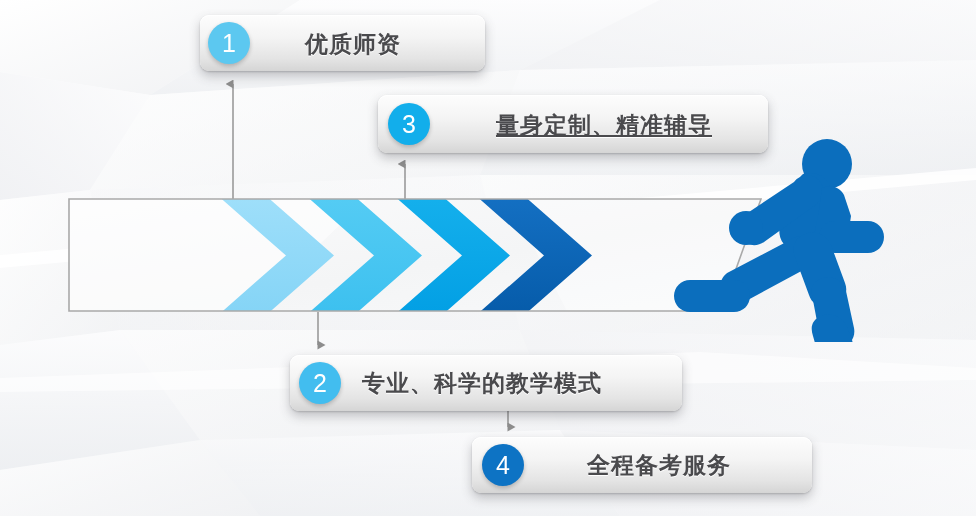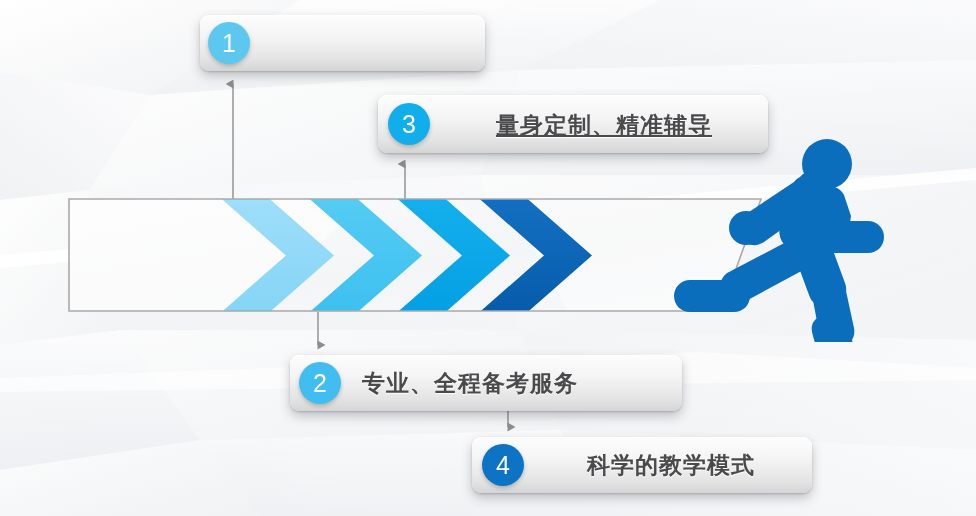--- a/index.html
+++ b/index.html
@@ -260,36 +260,37 @@
       <path d="M149,180 C159,176 171,181 175,191 L180,204
                C183,213 178,223 168,226 C158,229 148,224 145,214 L141,200
                C138,191 140,184 149,180 Z"></path>
     </g>
   </svg>
 
   <div class="card" id="card-1">
     <div class="badge" style="background:#5cc8f0;">
       <span>1</span>
     </div>
+    <div class="card-text">优质师资</div>
   </div>
 
   <div class="card" id="card-3">
     <div class="badge" style="background:#12aeeb;">
       <span>3</span>
     </div>
     <div class="card-text">量身定制、精准辅导</div>
   </div>
 
   <div class="card" id="card-2">
     <div class="badge" style="background:#42bdef;">
       <span>2</span>
     </div>
-    <div class="card-text">专业、全程备考服务</div>
+    <div class="card-text">专业、科学的教学模式</div>
   </div>
 
   <div class="card" id="card-4">
     <div class="badge" style="background:#0d73c4;">
       <span>4</span>
     </div>
-    <div class="card-text">科学的教学模式</div>
+    <div class="card-text">全程备考服务</div>
   </div>
 
 </div>
 
 </body></html>

